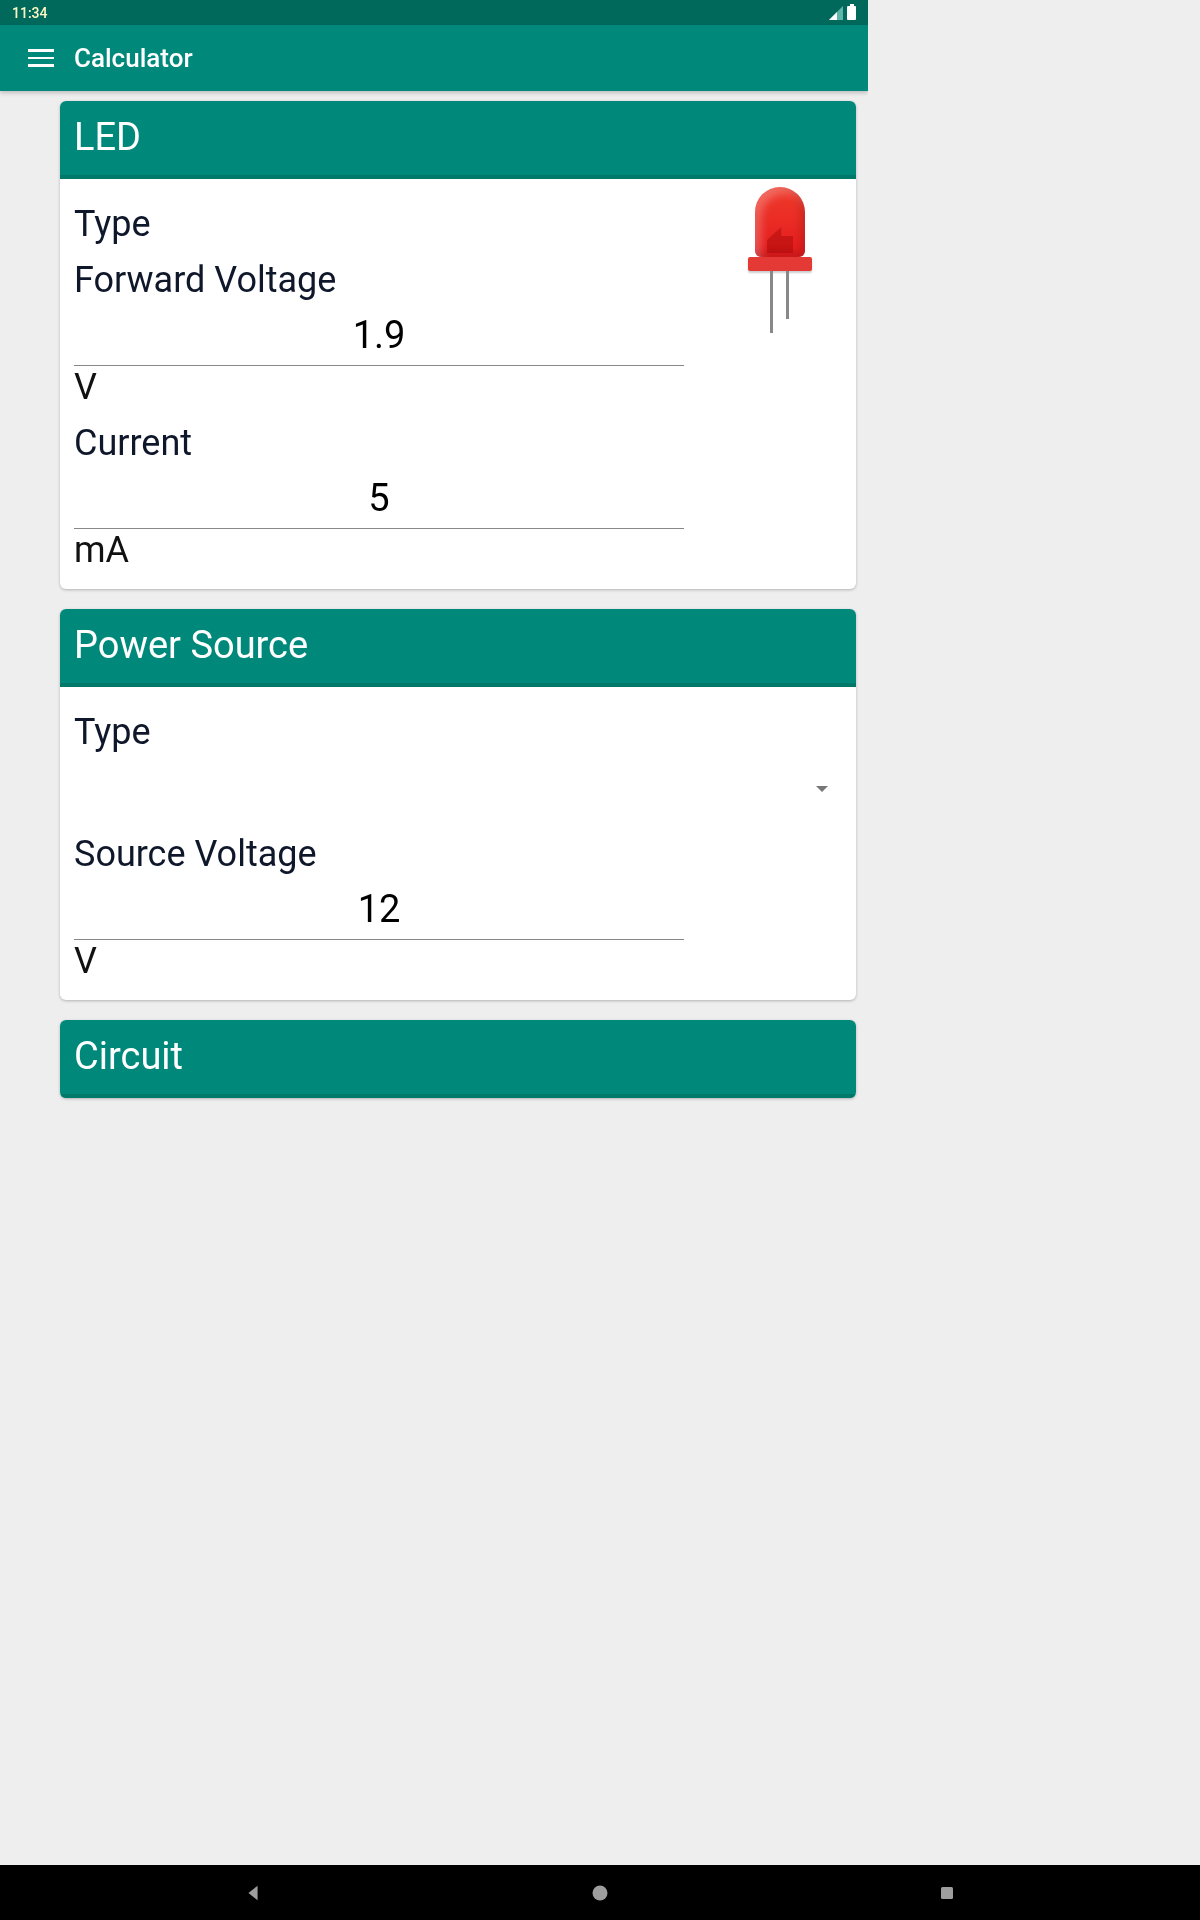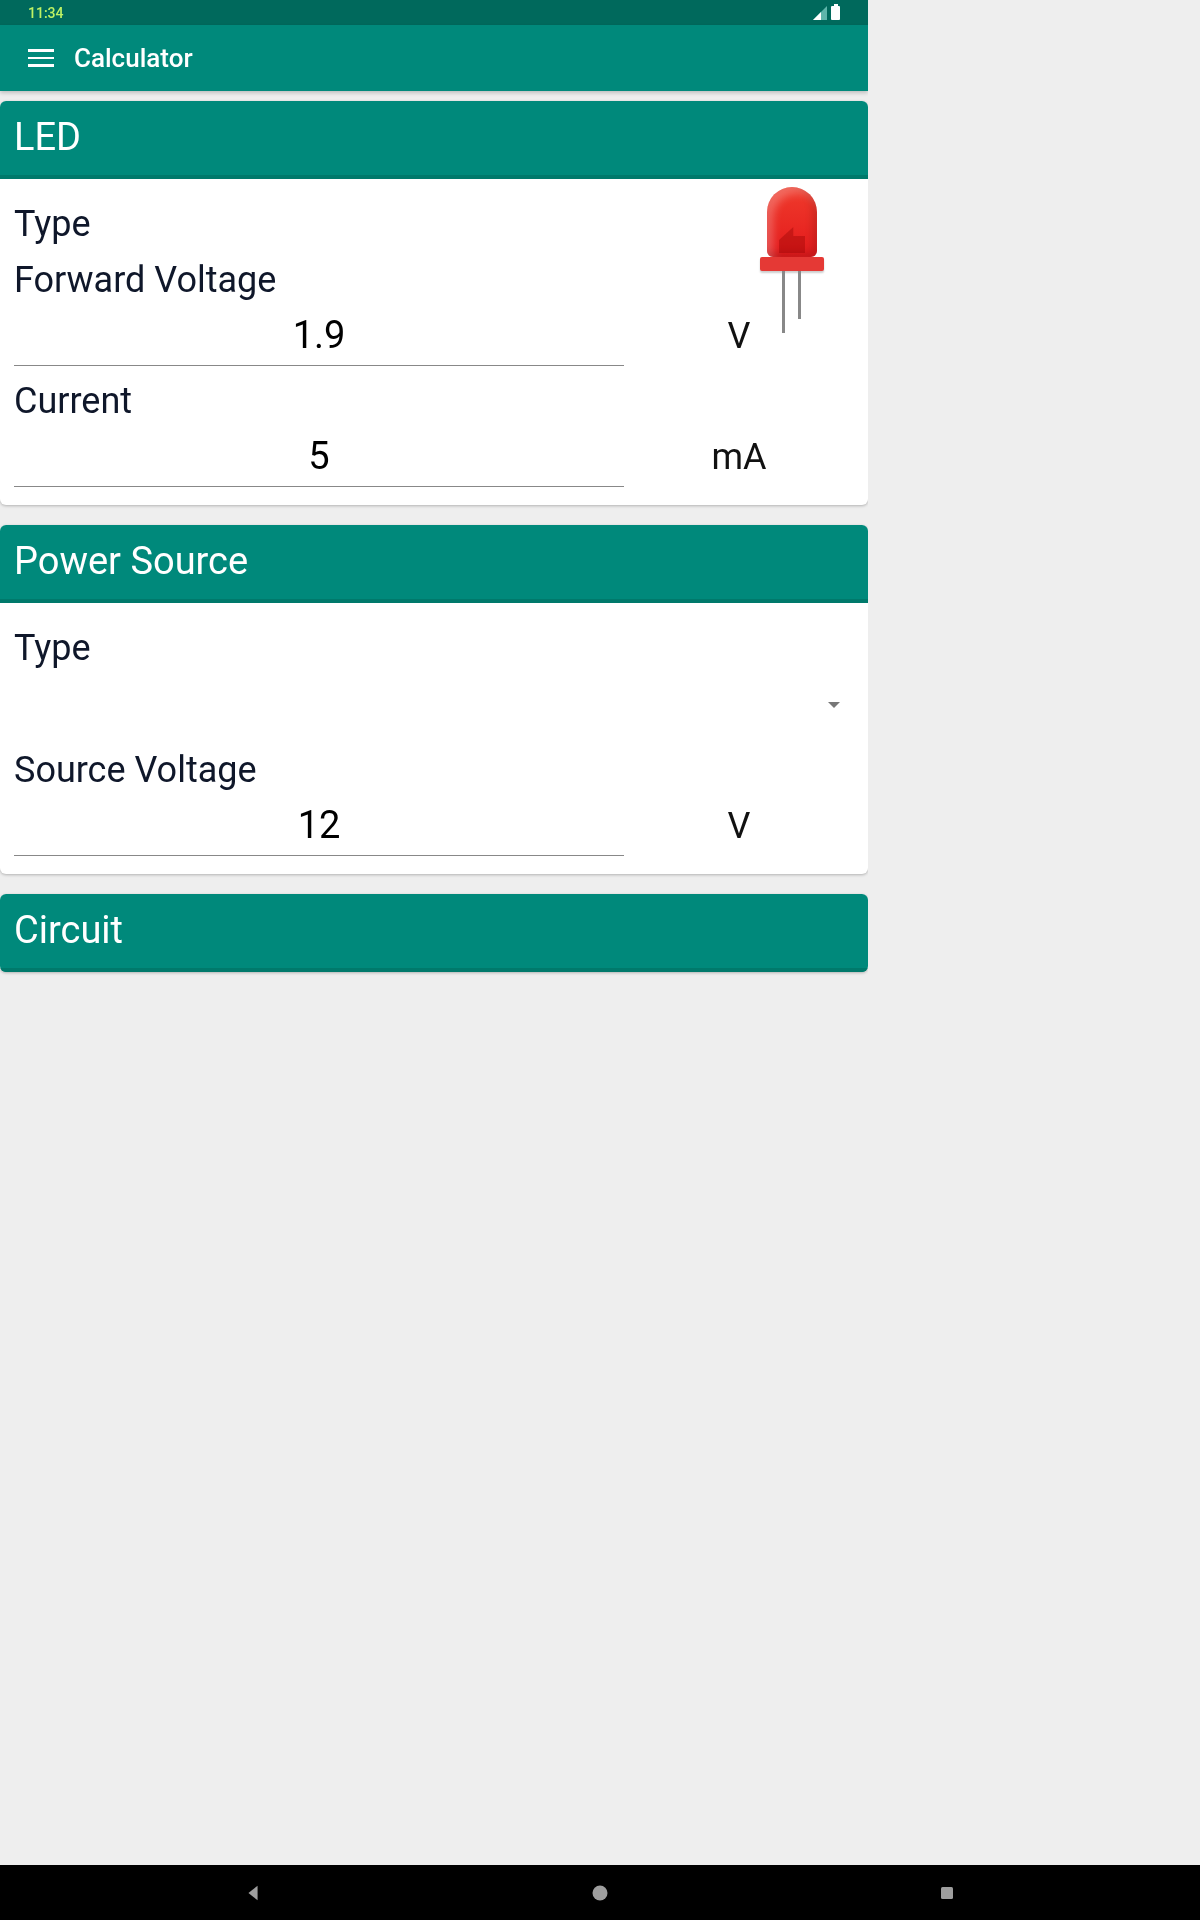--- a/index.html
+++ b/index.html
@@ -4,22 +4,22 @@
 <style>
   * { box-sizing: border-box; margin: 0; padding: 0; }
   html, body { width: 868px; height: 1389px; overflow: hidden; font-family: Roboto, Arial, sans-serif; }
   body { background: #eeeeee; }
 
   .status-bar {
     background: #00695c;
     height: 25px;
     display: flex;
     align-items: center;
-    padding: 0 28px;
-    color: #bef264;
+    padding: 0 12px;
+    color: #fef9c3;
     font-size: 14px;
     font-weight: 500;
   }
   .status-time { flex: 1; }
   .status-icons { display: flex; align-items: center; gap: 4px; }
 
   .app-bar {
     background: #00897b;
     height: 66px;
     display: flex;
@@ -36,21 +36,21 @@
     margin-left: 20px;
   }
   .hamburger { width: 26px; height: 18px; position: relative; cursor: pointer; }
   .hamburger span {
     display: block; position: absolute; left: 0; right: 0; height: 2.5px; background: #fff;
   }
   .hamburger span:nth-child(1){top:0;}
   .hamburger span:nth-child(2){top:7.5px;}
   .hamburger span:nth-child(3){top:15px;}
 
-  .content { padding: 0; padding-top: 10px; }
+  .content { padding: 12px; padding-top: 10px; margin-left: 48px; }
 
   .card {
     background: #fff;
     border-radius: 6px;
     margin-bottom: 20px;
     box-shadow: 0 1px 3px rgba(0,0,0,.25);
     overflow: hidden;
   }
   .card-header {
     background: #00897b;
@@ -93,21 +93,21 @@
     border-top: 6px solid #777;
     position: absolute;
     right: 6px;
     top: 50%;
     transform: translateY(-50%);
   }
 
   .wide-dropdown { max-width: none; width: 100%; }
   .wide-dropdown .dropdown-caret { right: 14px; }
 
-  .input-row { display: flex; align-items: baseline; margin-top: 6px; }
+  .input-row { display: flex; align-items: baseline; margin-top: 6px; flex-direction: column; }
   .text-input {
     width: 610px;
     border: none;
     border-bottom: 1px solid #888;
     font-size: 38px;
     text-align: center;
     padding: 6px 0 8px 0;
     outline: none;
     background: transparent;
     font-family: inherit;

